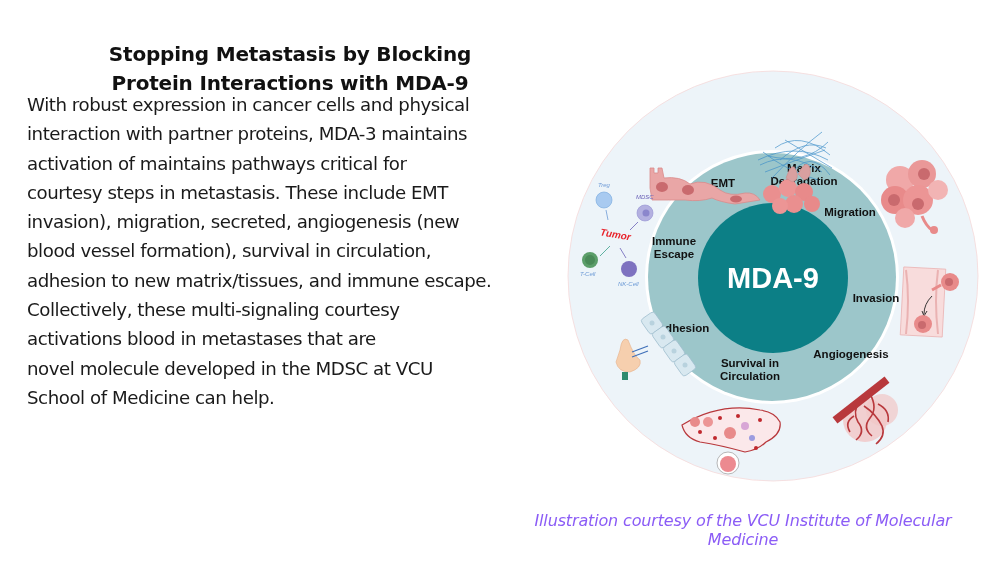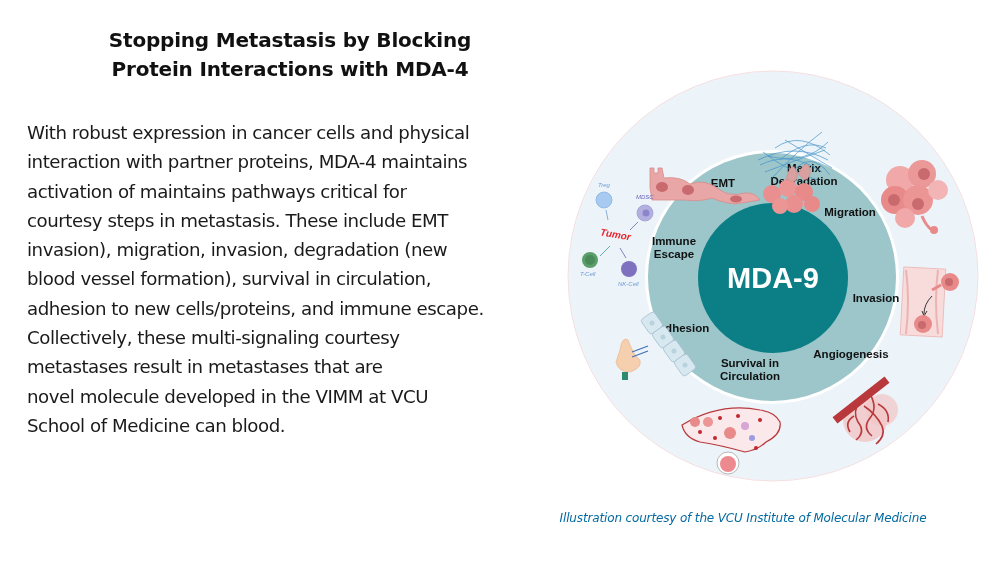--- a/index.html
+++ b/index.html
@@ -1,61 +1,61 @@
 <!DOCTYPE html>
 <html><head>
 <meta charset="utf-8">
 <style>
   html, body { margin: 0; padding: 0; }
   body {
     width: 1000px; height: 563px; background: #ffffff; position: relative; overflow: hidden;
     font-family: "Liberation Sans", sans-serif; color: #111;
   }
   .title {
-    position: absolute; left: 60px; top: 26px; width: 460px; text-align: center;
+    position: absolute; left: 60px; top: 40px; width: 460px; text-align: center;
     font-family: "DejaVu Sans", sans-serif; font-weight: bold; font-size: 20px; line-height: 29px; color: #111;
     letter-spacing: -0.2px;
   }
   .title span { display: block; }
   .body-text {
-    position: absolute; left: 27px; top: 118px; width: 530px;
+    position: absolute; left: 27px; top: 90px; width: 530px;
     font-family: "DejaVu Sans", sans-serif; font-size: 18.2px; line-height: 29.3px; color: #1a1a1a;
     letter-spacing: -0.45px;
   }
   .body-text span { display: block; white-space: nowrap; }
   .caption {
     position: absolute; left: 513px; top: 511px; width: 460px; text-align: center;
-    font-family: "DejaVu Sans", sans-serif; font-style: italic; font-size: 12px; color: #0369a1; letter-spacing: -0.15px;
+    font-family: "DejaVu Sans", sans-serif; font-style: italic; font-size: 16px; color: #8b5cf6; letter-spacing: -0.15px;
   }
   svg.diagram { position: absolute; left: 560px; top: 60px; }
   .lbl { font-family: "Liberation Sans", sans-serif; font-weight: bold; font-size: 11.5px; fill: #111; }
   .center-lbl { font-family: "Liberation Sans", sans-serif; font-weight: bold; font-size: 29px; fill: #ffffff; }
   .small { font-family: "Liberation Sans", sans-serif; font-style: italic; font-size: 6px; }
   .tumor { font-family: "Liberation Sans", sans-serif; font-weight: bold; font-style: italic; font-size: 10px; fill: #e8242c; }
 </style>
 </head>
 <body>
 
 <div class="title">
   <span>Stopping Metastasis by Blocking</span>
-  <span>Protein Interactions with MDA-4</span>
+  <span>Protein Interactions with MDA-9</span>
 </div>
 
 <div class="body-text">
   <span>With robust expression in cancer cells and physical</span>
-  <span>interaction with partner proteins, MDA-4 maintains</span>
+  <span>interaction with partner proteins, MDA-3 maintains</span>
   <span>activation of maintains pathways critical for</span>
   <span>courtesy steps in metastasis. These include EMT</span>
-  <span>invasion), migration, invasion, degradation (new</span>
+  <span>invasion), migration, secreted, angiogenesis (new</span>
   <span>blood vessel formation), survival in circulation,</span>
-  <span>adhesion to new cells/proteins, and immune escape.</span>
+  <span>adhesion to new matrix/tissues, and immune escape.</span>
   <span>Collectively, these multi-signaling courtesy</span>
-  <span>metastases result in metastases that are</span>
-  <span>novel molecule developed in the VIMM at VCU</span>
-  <span>School of Medicine can blood.</span>
+  <span>activations blood in metastases that are</span>
+  <span>novel molecule developed in the MDSC at VCU</span>
+  <span>School of Medicine can help.</span>
 </div>
 
 <svg class="diagram" width="430" height="440" viewBox="0 0 430 440">
 
   <circle cx="213" cy="216" r="205" fill="#edf4f9" stroke="#f6d9d9" stroke-width="0.8"></circle>
 
   <circle cx="212" cy="217" r="127" fill="#ffffff"></circle>
   <circle cx="212" cy="217" r="124" fill="#9cc6ca"></circle>
 
   <circle cx="213" cy="218" r="75" fill="#0c7f86"></circle>

